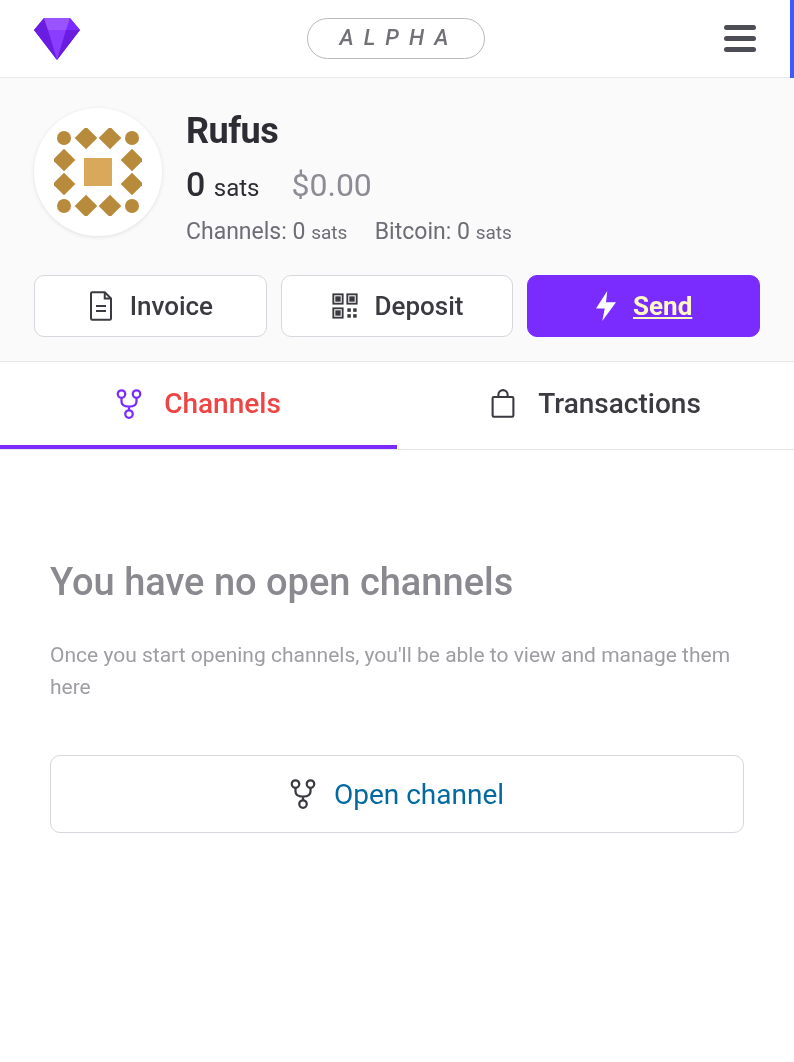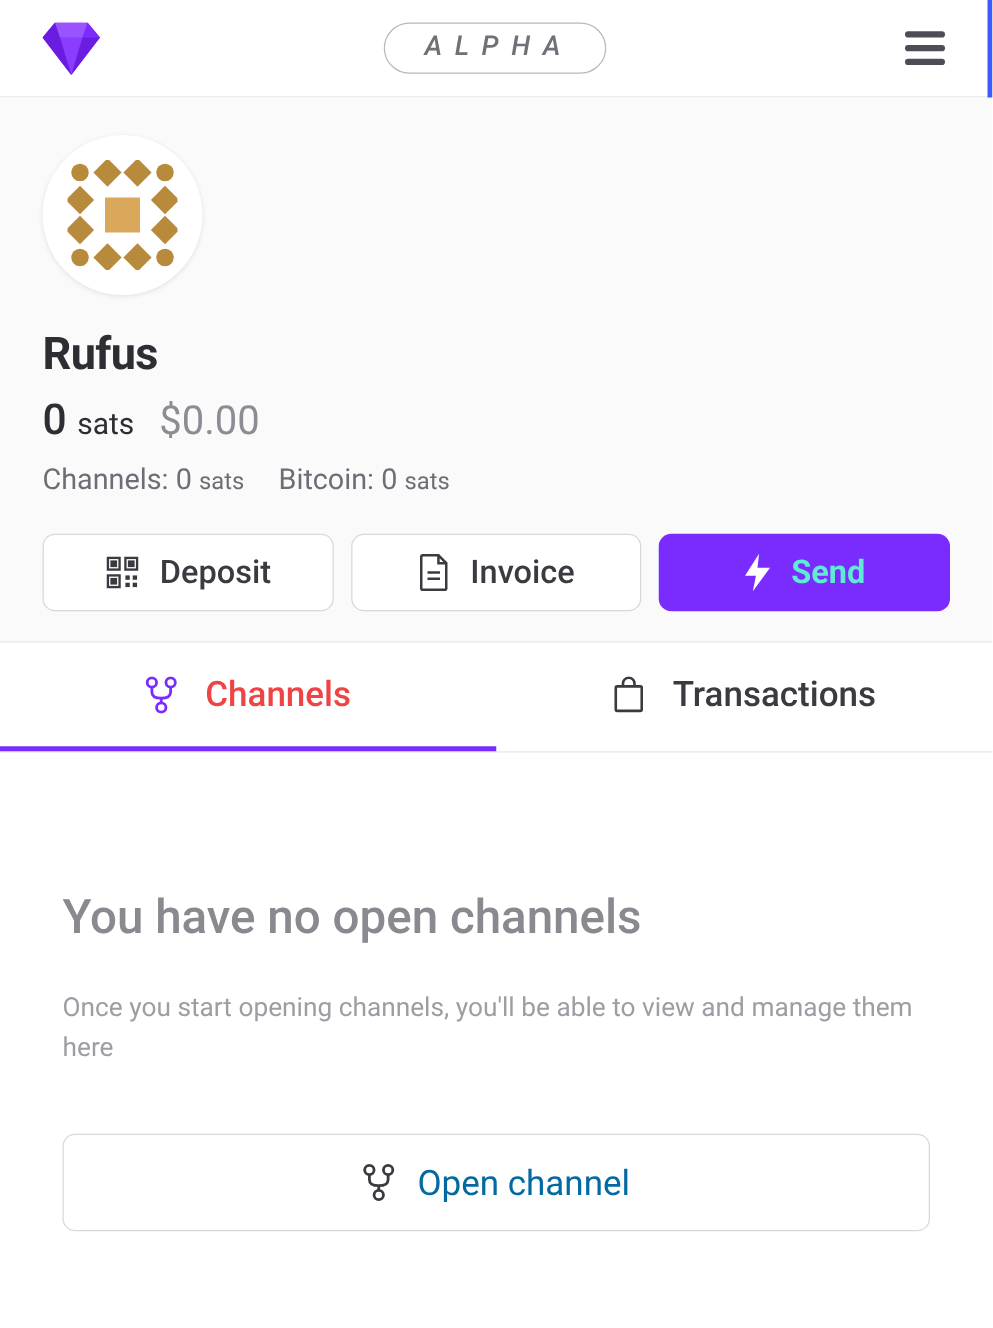--- a/index.html
+++ b/index.html
@@ -42,50 +42,50 @@
     }
     .hamburger-lines { display:flex; flex-direction:column; gap:6px; }
     .hamburger-lines span { display:block; width:32px; height:5px; background:#4d4d55; border-radius:3px; }
     .side-accent { position:absolute; right:0; top:0; width:4px; height:78px; background:#3d5afe; }
     
     .profile-section {
       background: #fafafb;
       border-bottom: 1px solid #e7e7ea;
       padding: 30px 34px 24px;
     }
-    .profile-row { display:flex; gap:24px; align-items:flex-start;flex-direction:column; }
+    .profile-row { display:flex; gap:24px; align-items:flex-start; }
     .avatar {
       width: 128px; height: 128px; border-radius:50%;
       background:#fff;
       box-shadow: 0 1px 4px rgba(0,0,0,0.1);
       display:flex; align-items:center; justify-content:center;
       flex-shrink:0;
     }
     .avatar svg{ display:block; }
     .profile-info { padding-top:2px; }
     .wallet-name { font-size: 36px; font-weight: 700; color:#2d2d33; letter-spacing:-0.5px; }
-    .balance-line { margin-top: 12px; display:flex; align-items:baseline; gap: 20px; }
+    .balance-line { margin-top: 12px; display:flex; align-items:baseline; gap: 32px; }
     .balance-sats { font-size: 34px; color:#2d2d33; font-weight:500; }
     .balance-sats .unit { font-size: 24px; font-weight:400; }
     .balance-fiat { font-size: 32px; color:#8c8c94; }
     .balance-sub { margin-top: 14px; color:#6d6d75; font-size: 23px; }
     .balance-sub .unit { font-size: 19px; }
     .balance-sub .sep { display:inline-block; width:16px; }
     
     .actions { display:flex; gap:14px; margin-top: 30px; }
     .btn {
       height: 62px;
       border-radius: 10px;
       border: 1.5px solid #d7d7dd;
       background:#fff;
       display:flex; align-items:center; justify-content:center; gap:16px;
       font-size: 26px; font-weight:500; color:#3a3a40;
       cursor:pointer; flex:1;
     }
-    .btn.primary { background:#7a2cff; color:#5eead4; border-color:#7a2cff; font-weight:700; }
+    .btn.primary { background:#7a2cff; color:#fef9c3; border-color:#7a2cff; font-weight:700;text-decoration:underline; }
     .btn svg { flex-shrink:0; }
     
     .tabs { display:flex; border-bottom:1px solid #e7e7ea; height:88px; }
     .tab {
       flex:1; display:flex; align-items:center; justify-content:center; gap:22px;
       font-size: 28px; font-weight:500; color:#3a3a40; cursor:pointer;
       border-bottom: 4px solid transparent;
     }
     .tab.active { color:#ef4444; border-bottom-color:#7a2cff; }
     
@@ -164,43 +164,43 @@
         <span class="sep"></span>
         <span>Bitcoin:</span>
         <span>0</span>
         <span class="unit">sats</span>
       </div>
     </div>
   </div>
 
   <div class="actions">
     <div class="btn">
+      <svg width="26" height="30" viewBox="0 0 20 24" fill="none" stroke="#3a3a40" stroke-width="1.6">
+        <path d="M3 1 h10 l5 5 v16 a1 1 0 0 1 -1 1 H3 a1 1 0 0 1 -1 -1 V2 a1 1 0 0 1 1 -1 z"></path>
+        <path d="M13 1 v5 h5"></path>
+        <line x1="6" y1="12" x2="14" y2="12"></line>
+        <line x1="6" y1="16" x2="14" y2="16"></line>
+      </svg>
+      <span>Invoice</span>
+    </div>
+    <div class="btn">
       <svg width="28" height="28" viewBox="0 0 24 24" fill="none" stroke="#3a3a40" stroke-width="1.6">
         <rect x="2" y="2" width="8" height="8"></rect>
           <rect x="4.5" y="4.5" width="3" height="3" fill="#3a3a40"></rect>
         <rect x="14" y="2" width="8" height="8"></rect>
           <rect x="16.5" y="4.5" width="3" height="3" fill="#3a3a40"></rect>
         <rect x="2" y="14" width="8" height="8"></rect>
           <rect x="4.5" y="16.5" width="3" height="3" fill="#3a3a40"></rect>
         <rect x="14" y="14" width="3" height="3" fill="#3a3a40" stroke="none"></rect>
         <rect x="19" y="14" width="3" height="3" fill="#3a3a40" stroke="none"></rect>
         <rect x="14" y="19" width="3" height="3" fill="#3a3a40" stroke="none"></rect>
         <rect x="19" y="19" width="3" height="3" fill="#3a3a40" stroke="none"></rect>
       </svg>
       <span>Deposit</span>
     </div>
-    <div class="btn">
-      <svg width="26" height="30" viewBox="0 0 20 24" fill="none" stroke="#3a3a40" stroke-width="1.6">
-        <path d="M3 1 h10 l5 5 v16 a1 1 0 0 1 -1 1 H3 a1 1 0 0 1 -1 -1 V2 a1 1 0 0 1 1 -1 z"></path>
-        <path d="M13 1 v5 h5"></path>
-        <line x1="6" y1="12" x2="14" y2="12"></line>
-        <line x1="6" y1="16" x2="14" y2="16"></line>
-      </svg>
-      <span>Invoice</span>
-    </div>
     <div class="btn primary">
       <svg width="22" height="30" viewBox="0 0 16 24" fill="#fff">
         <polygon points="9,0 0,14 7,14 5,24 16,9 8,9"></polygon>
       </svg>
       <span>Send</span>
     </div>
   </div>
 </div>
 
 <div class="tabs">

